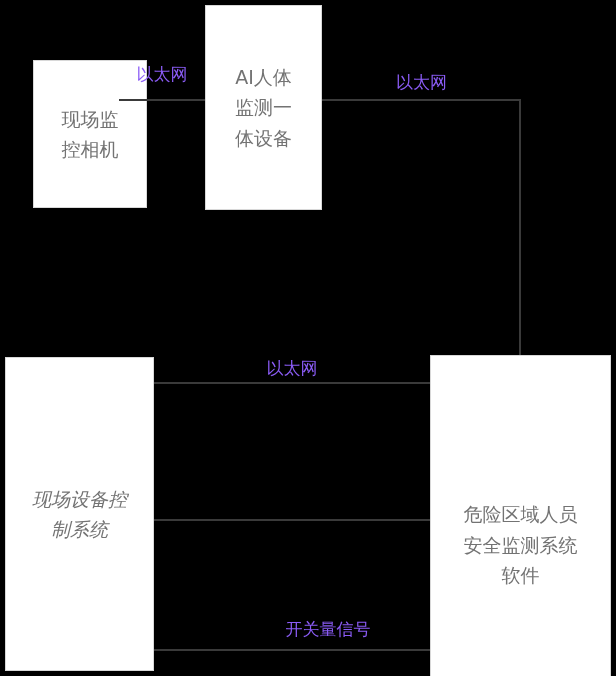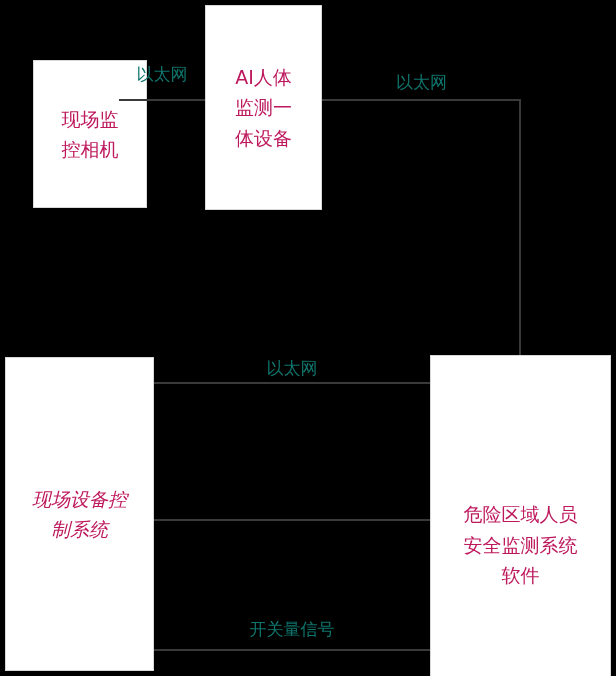--- a/index.html
+++ b/index.html
@@ -17,31 +17,31 @@
   }
   .node {
     position: absolute;
     background: #ffffff;
     border: 1px solid #d8d8d8;
     box-sizing: border-box;
     display: flex;
     align-items: center;
     justify-content: center;
     text-align: center;
-    color: #be185d;
+    color: #737373;
     font-size: 19px;
     line-height: 1.6;
   }
   .edge {
     position: absolute;
     background: #3a3a3a;
   }
   .edge-label {
     position: absolute;
-    color: #0f766e;
+    color: #8b5cf6;
     font-size: 17px;
     text-align: center;
     line-height: 1.2;
   }
 </style>
 </head>
 <body>
 
 <div class="canvas">
 
@@ -73,15 +73,15 @@
 
   <div class="edge" style="left:154px; top:649px; width:276px; height:2px;"></div>
 
   <div class="edge-label" style="left:119px; top:64px; width:86px;">以太网</div>
 
   <div class="edge-label" style="left:322px; top:72px; width:199px;">以太网</div>
 
   <div class="edge-label" style="left:154px; top:358px; width:276px;">以太网</div>
 
 
-  <div class="edge-label" style="left:154px; top:619px; width:276px;">开关量信号</div>
+  <div class="edge-label" style="left:154px; top:619px; width:276px;padding-left:36px;">开关量信号</div>
 
 </div>
 
 </body></html>

